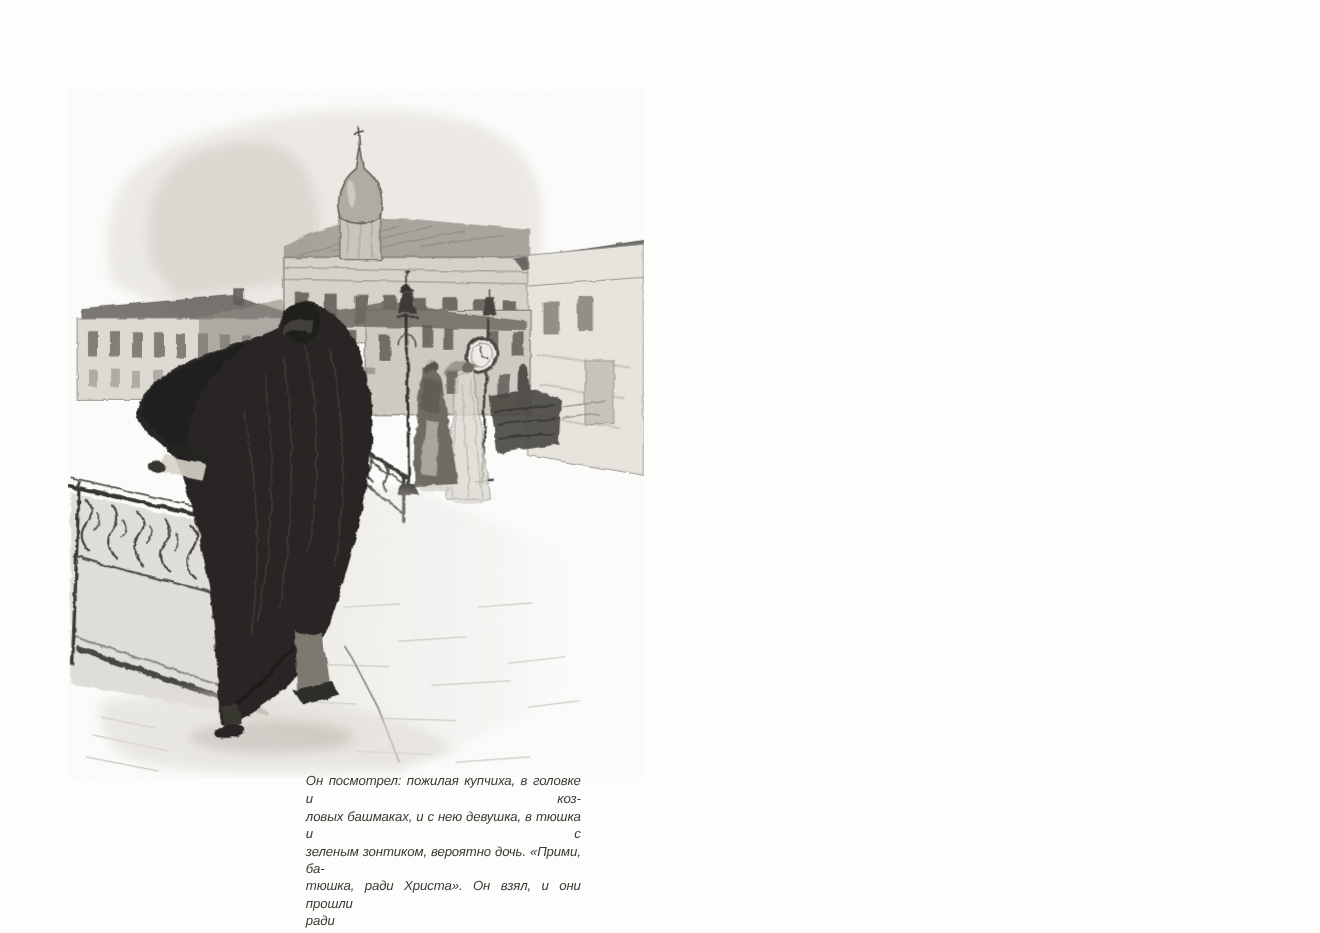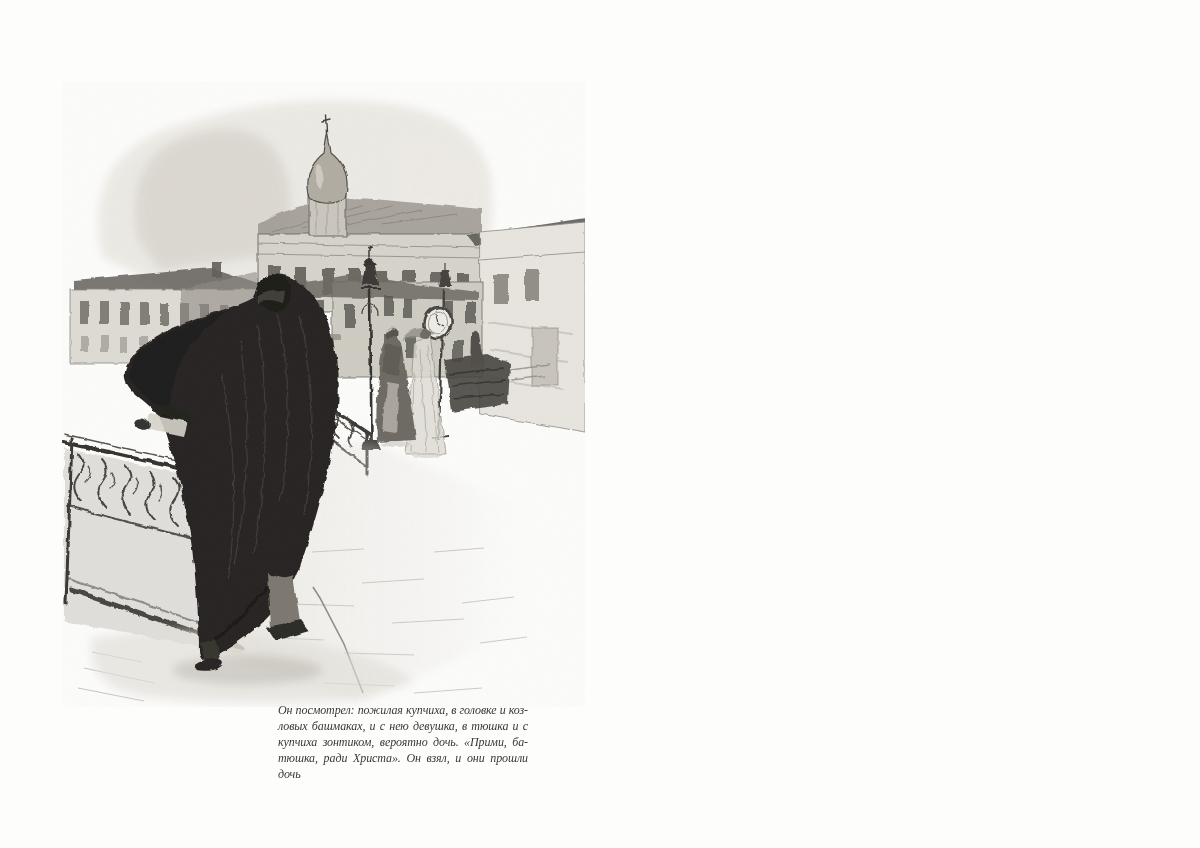--- a/index.html
+++ b/index.html
@@ -1,17 +1,17 @@
 <!DOCTYPE html>
 <html lang="ru"><head>
 <meta charset="utf-8">
 <style>
   html,body{margin:0;padding:0;background:#fdfdfc;}
   .spread{position:relative;width:1008px;height:848px;background:#fdfdfc;overflow:hidden;
-          font-family:Liberation Serif, serif;color:#2d2b28;}
+          font-family:Liberation Sans, sans-serif;color:#2d2b28;}
   .page{position:absolute;top:0;width:600px;height:848px;}
   .page-left{left:0;} .page-right{left:600px;}
 
   
   .illustration{position:absolute;left:62px;top:82px;}
   .caption{position:absolute;left:278px;top:703px;width:250px;
            font-style:italic;font-size:12px;line-height:15.9px;letter-spacing:-0.1px;color:#3b3834;}
   .caption-line{text-align:justify;text-align-last:justify;}
   .caption-line:last-child{text-align-last:left;}
 </style>
@@ -237,23 +237,23 @@
         <ellipse cx="80" cy="342" rx="8" ry="5.5" fill="#33312d" transform="rotate(20 80 342)"></ellipse>
         <path d="M92,322 C108,322 122,328 130,336 L126,342 C112,334 100,330 90,330 Z" fill="#22211e"></path>
       </g>
 
       <rect x="0" y="0" width="523" height="625" filter="url(#grain)"></rect>
     </svg>
 
     <div class="caption">
         <div class="caption-line">Он посмотрел: пожилая купчиха, в головке и коз-</div>
         <div class="caption-line">ловых башмаках, и с нею девушка, в тюшка и с</div>
-        <div class="caption-line">купчиха зонтиком, вероятно дочь. «Прими, ба-</div>
+        <div class="caption-line">зеленым зонтиком, вероятно дочь. «Прими, ба-</div>
         <div class="caption-line">тюшка, ради Христа». Он взял, и они прошли</div>
-        <div class="caption-line">дочь</div>
+        <div class="caption-line">ради</div>
       </div>
   </div>
 
   <div class="page page-right">
     
     
 
     
   </div>
 

